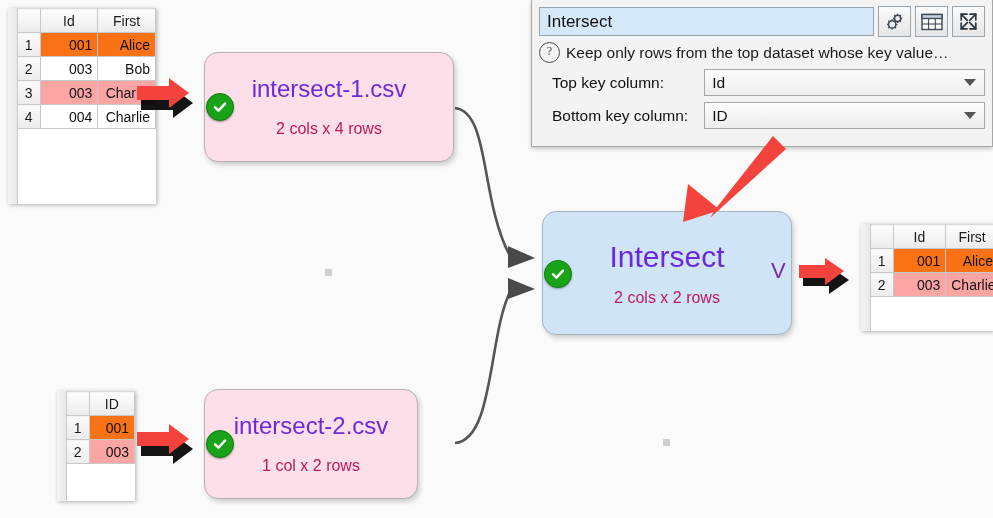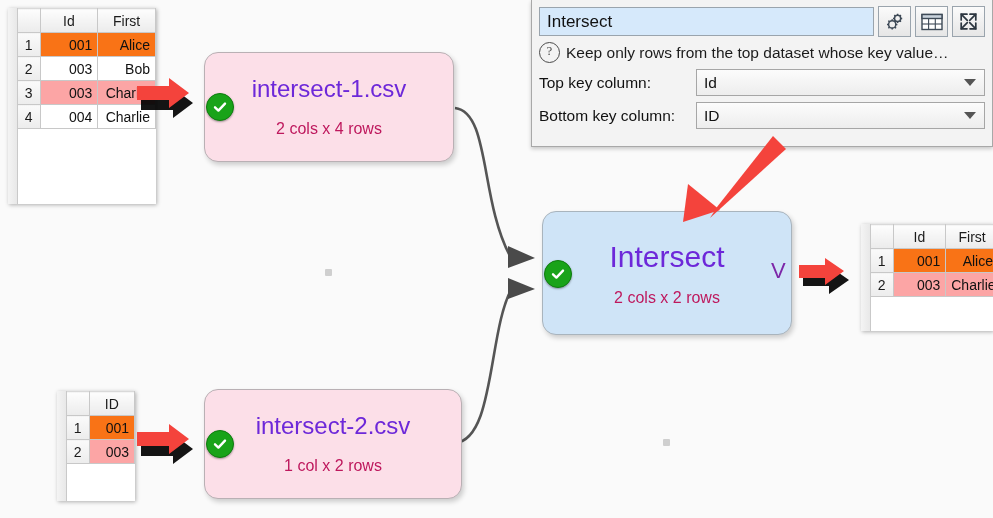--- a/index.html
+++ b/index.html
@@ -204,20 +204,21 @@
     text-align: center;
     flex: none;
     font-family: "Liberation Serif", serif;
   }
   .field-row {
     display: flex;
     align-items: center;
     margin-top: 6px;
     font-size: 15.5px;
     color: #111;
+    margin-left: 13px;
   }
   .field-label { white-space: nowrap; }
   .combo {
     height: 27px;
     background: linear-gradient(#fcfcfc,#ededed);
     border: 1px solid #a6a6a6;
     box-sizing: border-box;
     display: flex;
     align-items: center;
     justify-content: space-between;
@@ -253,21 +254,21 @@
 <div class="node source" style="left:204px;top:52px;width:250px;height:110px;">
   <div class="node-title">intersect-1.csv</div>
   <div class="node-sub">2 cols x 4 rows</div>
 </div>
 <div class="status-badge" style="left:206px;top:93px;">
   <svg width="18" height="18" viewBox="0 0 18 18">
       <path d="M4 9.3 L7.4 12.6 L14 5.6" fill="none" stroke="#fff" stroke-width="2.4" stroke-linecap="round" stroke-linejoin="round"></path>
     </svg>
 </div>
 
-<div class="node source" style="left:204px;top:389px;width:258px;height:110px;">
+<div class="node source" style="left:204px;top:389px;width:214px;height:110px;">
   <div class="node-title">intersect-2.csv</div>
   <div class="node-sub">1 col x 2 rows</div>
 </div>
 <div class="status-badge" style="left:206px;top:430px;">
   <svg width="18" height="18" viewBox="0 0 18 18">
       <path d="M4 9.3 L7.4 12.6 L14 5.6" fill="none" stroke="#fff" stroke-width="2.4" stroke-linecap="round" stroke-linejoin="round"></path>
     </svg>
 </div>
 
 <div class="node op" style="left:542px;top:211px;width:250px;height:124px;">

